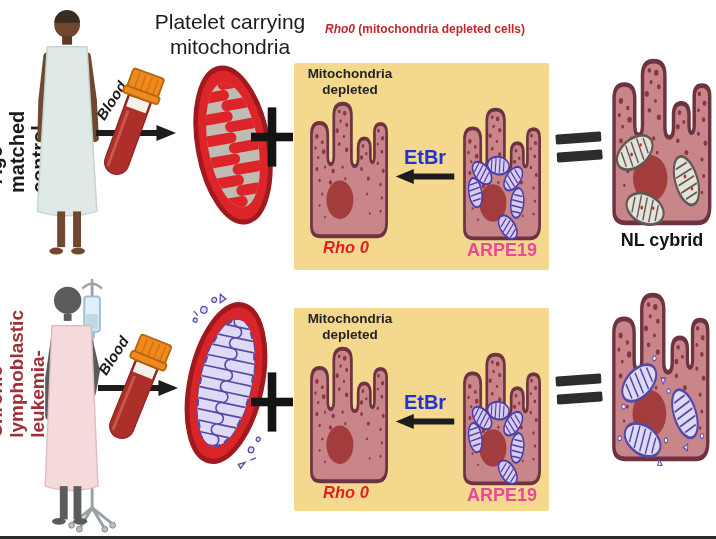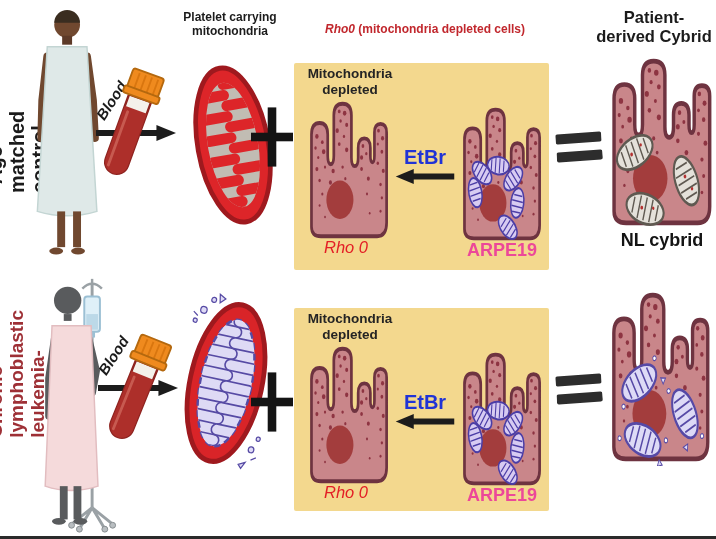--- a/index.html
+++ b/index.html
@@ -1,32 +1,32 @@
 <!DOCTYPE html>
 <html><head>
 <meta charset="utf-8">
 <style>
   html,body{margin:0;padding:0;background:#fff;}
   #stage{position:relative;width:716px;height:539px;background:#ffffff;overflow:hidden;
          font-family:"Liberation Sans",sans-serif;color:#1c1c1c;}
   .abs{position:absolute;}
   .ctr{text-align:center;}
   .pre{white-space:pre-line;}
-  .hdr-black{font-weight:700;font-size:12px;line-height:1.18;color:#1b1b1b;}
+  .hdr-black{font-weight:400;font-size:21px;line-height:1.18;color:#1b1b1b;}
   .hdr-red{font-weight:700;font-size:12px;color:#c1272d;}
   .hdr-cybrid{font-weight:700;font-size:16.5px;line-height:1.15;color:#1b1b1b;}
   .vlabel{display:flex;align-items:center;justify-content:center;}
   .vlabel>span{display:block;transform:rotate(-90deg);transform-origin:center;
                font-weight:700;line-height:1.1;text-align:center;white-space:pre-line;}
   .side1{font-size:20px;color:#1b1b1b;width:56px;}
   .side2{font-size:19px;color:#9e3036;width:56px;}
   .blood-lab{font-weight:700;font-style:italic;font-size:15px;color:#1b1b1b;
              transform:rotate(-57deg);transform-origin:center;}
   .note{font-weight:600;font-size:13.5px;line-height:1.18;color:#242424;}
-  .rho-lab{font-weight:400;font-style:italic;font-size:16.5px;color:#e31e25;}
+  .rho-lab{font-weight:700;font-style:italic;font-size:16.5px;color:#e31e25;}
   .etbr-lab{font-weight:700;font-size:20px;color:#2033d6;}
   .arpe-lab{font-weight:700;font-size:18px;color:#ec4899;}
   .result-lab{font-weight:700;font-size:18px;color:#141414;}
   .ybox{background:#f3d88e;border-radius:2px;}
   .tilt-eq{transform:rotate(-4deg);}
   svg{display:block;}
 </style>
 </head>
 <body>
 
@@ -167,22 +167,20 @@
     </defs>
   </svg>
 
   <div class="abs ctr pre hdr-black" style="left:148px;top:10px;width:164px;">Platelet carrying
 mitochondria</div>
 
   <div class="abs ctr hdr-red" style="left:288px;top:22px;width:274px;">
     <i>Rho0</i><span> (mitochondria depleted cells)</span>
   </div>
 
-  <div class="abs ctr pre hdr-cybrid" style="left:594px;top:8px;width:120px;">Patient-
-derived Cybrid</div>
 
   <div class="abs vlabel" style="left:0px;top:60px;width:56px;height:210px;">
     <span class="side1">Age matched
 control- NL</span>
   </div>
 
   <svg class="abs" viewBox="0 0 95 260" style="left:35px;top:5px;width:95px;height:258px;">
     <path d="M12,52 L7,96 L6,134" stroke="#70482f" stroke-width="8" stroke-linecap="round" fill="none"></path>
     <path d="M52,52 L58,96 L60,134" stroke="#70482f" stroke-width="8" stroke-linecap="round" fill="none"></path>
     <circle cx="32" cy="20" r="13" fill="#70482f"></circle>

